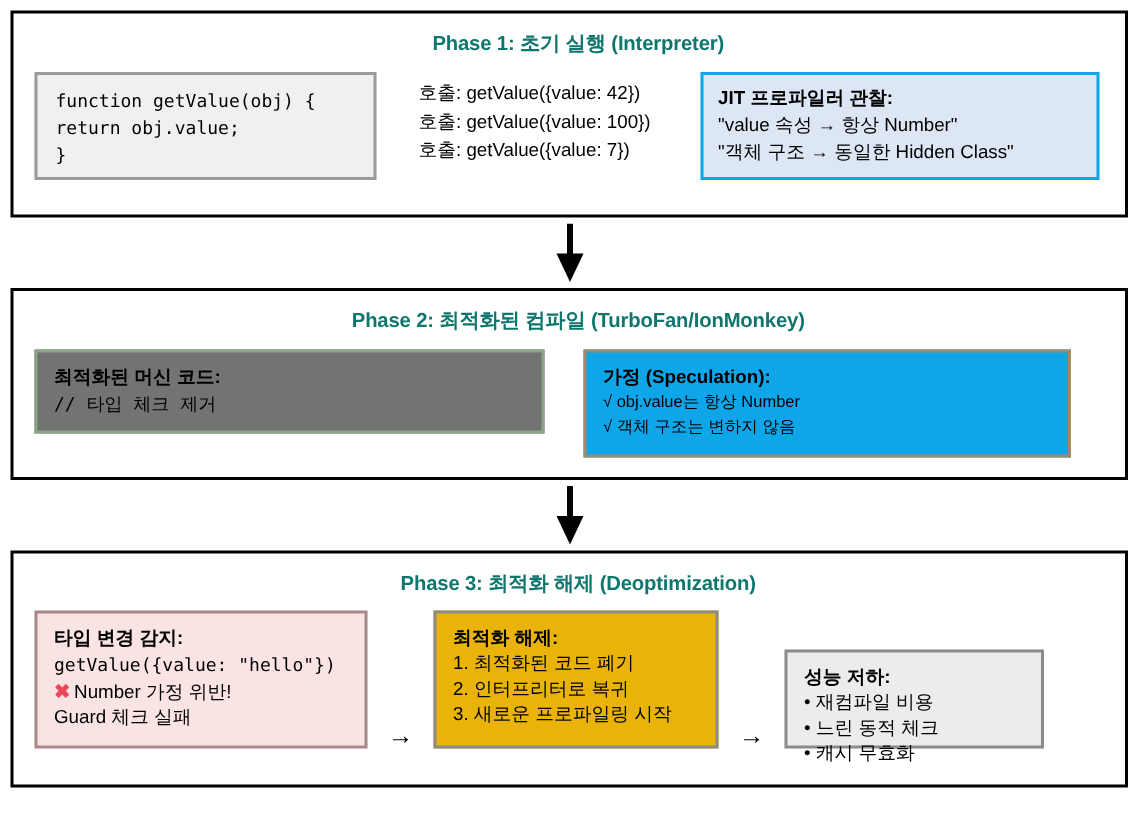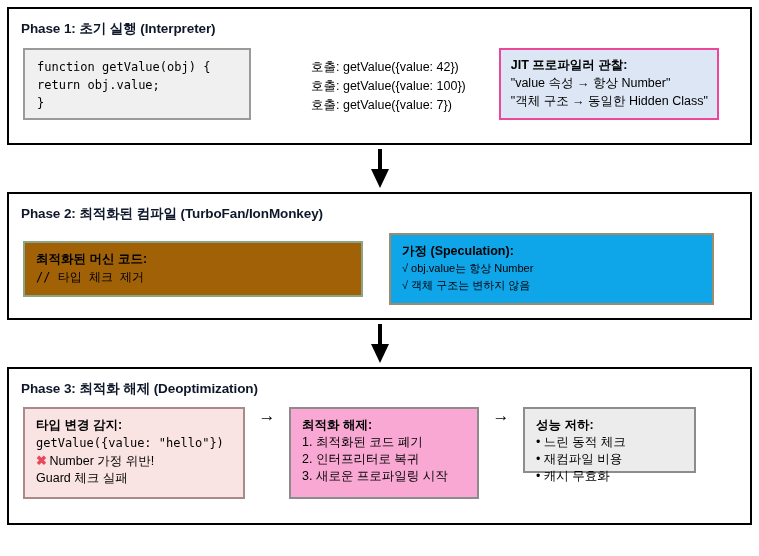--- a/index.html
+++ b/index.html
@@ -32,29 +32,30 @@
     box-sizing: border-box;
     position: relative;
   }
   .phase-1 { height: 138px; }
   .phase-2 { height: 128px; }
   .phase-3 { height: 158px; }
 
   .phase-title {
     font-size: 13.5px;
     font-weight: bold;
-    color: #0f172a;
+    color: #0f766e;
     padding: 11px 0 0 12px;
     letter-spacing: -0.1px;
     white-space: nowrap;
+    text-align: center;
   }
 
   .phase-body {
     display: flex;
-    align-items: center;
+    align-items: flex-start;
     padding: 10px 12px 0 14px;
   }
 
   
   .card {
     border: 2px solid #808080;
     box-sizing: border-box;
     padding: 7px 10px 8px 11px;
   }
   .card-title {
@@ -81,61 +82,61 @@
     height: 72px;
     background: #f0f0f0;
     border: 2px solid #9a9a9a;
     box-sizing: border-box;
     padding: 8px 0 0 12px;
   }
   .calls {
     margin-left: 28px;
     padding-top: 5px;
   }
-  .calls .card-line { line-height: 19px; margin-left: 32px; }
+  .calls .card-line { line-height: 19px; }
   .jit-box {
     background: #dce6f4;
-    border: 2px solid #ec4899;
-    width: 220px;
+    border: 2px solid #0ea5e9;
+    width: 266px;
     margin-left: 33px;
     padding: 6px 8px 8px 10px;
   }
   .jit-box .card-line { line-height: 18px; }
 
   
   .machine-box {
-    background: #a16207;
+    background: #737373;
     border: 2px solid #8aa585;
     width: 340px;
     padding: 7px 10px 9px 11px;
   }
   .spec-box {
     background: #0ea5e9;
     border: 2px solid #a08a6e;
     width: 325px;
     margin-left: 26px;
     padding: 7px 10px 9px 11px;
   }
 
   
   .p3-body {
     display: flex;
-    align-items: flex-start;
+    align-items: flex-end;
     padding: 9px 0 0 14px;
   }
   .deopt-box {
     background: #fae3e3;
     border: 2px solid #a98a8a;
     width: 222px;
     height: 92px;
     padding: 7px 10px 0 11px;
     box-sizing: border-box;
   }
   .undo-box {
-    background: #f9a8d4;
+    background: #eab308;
     border: 2px solid #8c8c8c;
     width: 190px;
     height: 92px;
     padding: 7px 10px 0 11px;
     box-sizing: border-box;
   }
   .perf-box {
     background: #ececec;
     border: 2px solid #8c8c8c;
     width: 173px;
@@ -252,21 +253,21 @@
         <div class="card-title">최적화 해제:</div>
         <div class="card-line">1. 최적화된 코드 폐기</div>
         <div class="card-line">2. 인터프리터로 복귀</div>
         <div class="card-line">3. 새로운 프로파일링 시작</div>
       </div>
 
       <div class="h-arrow">→</div>
 
       <div class="card perf-box">
         <div class="card-title">성능 저하:</div>
+        <div class="card-line bullet-dot">• 재컴파일 비용</div>
         <div class="card-line bullet-dot">• 느린 동적 체크</div>
-        <div class="card-line bullet-dot">• 재컴파일 비용</div>
         <div class="card-line bullet-dot">• 캐시 무효화</div>
       </div>
 
     </div>
   </div>
 
 </div>
 
 </body></html>

